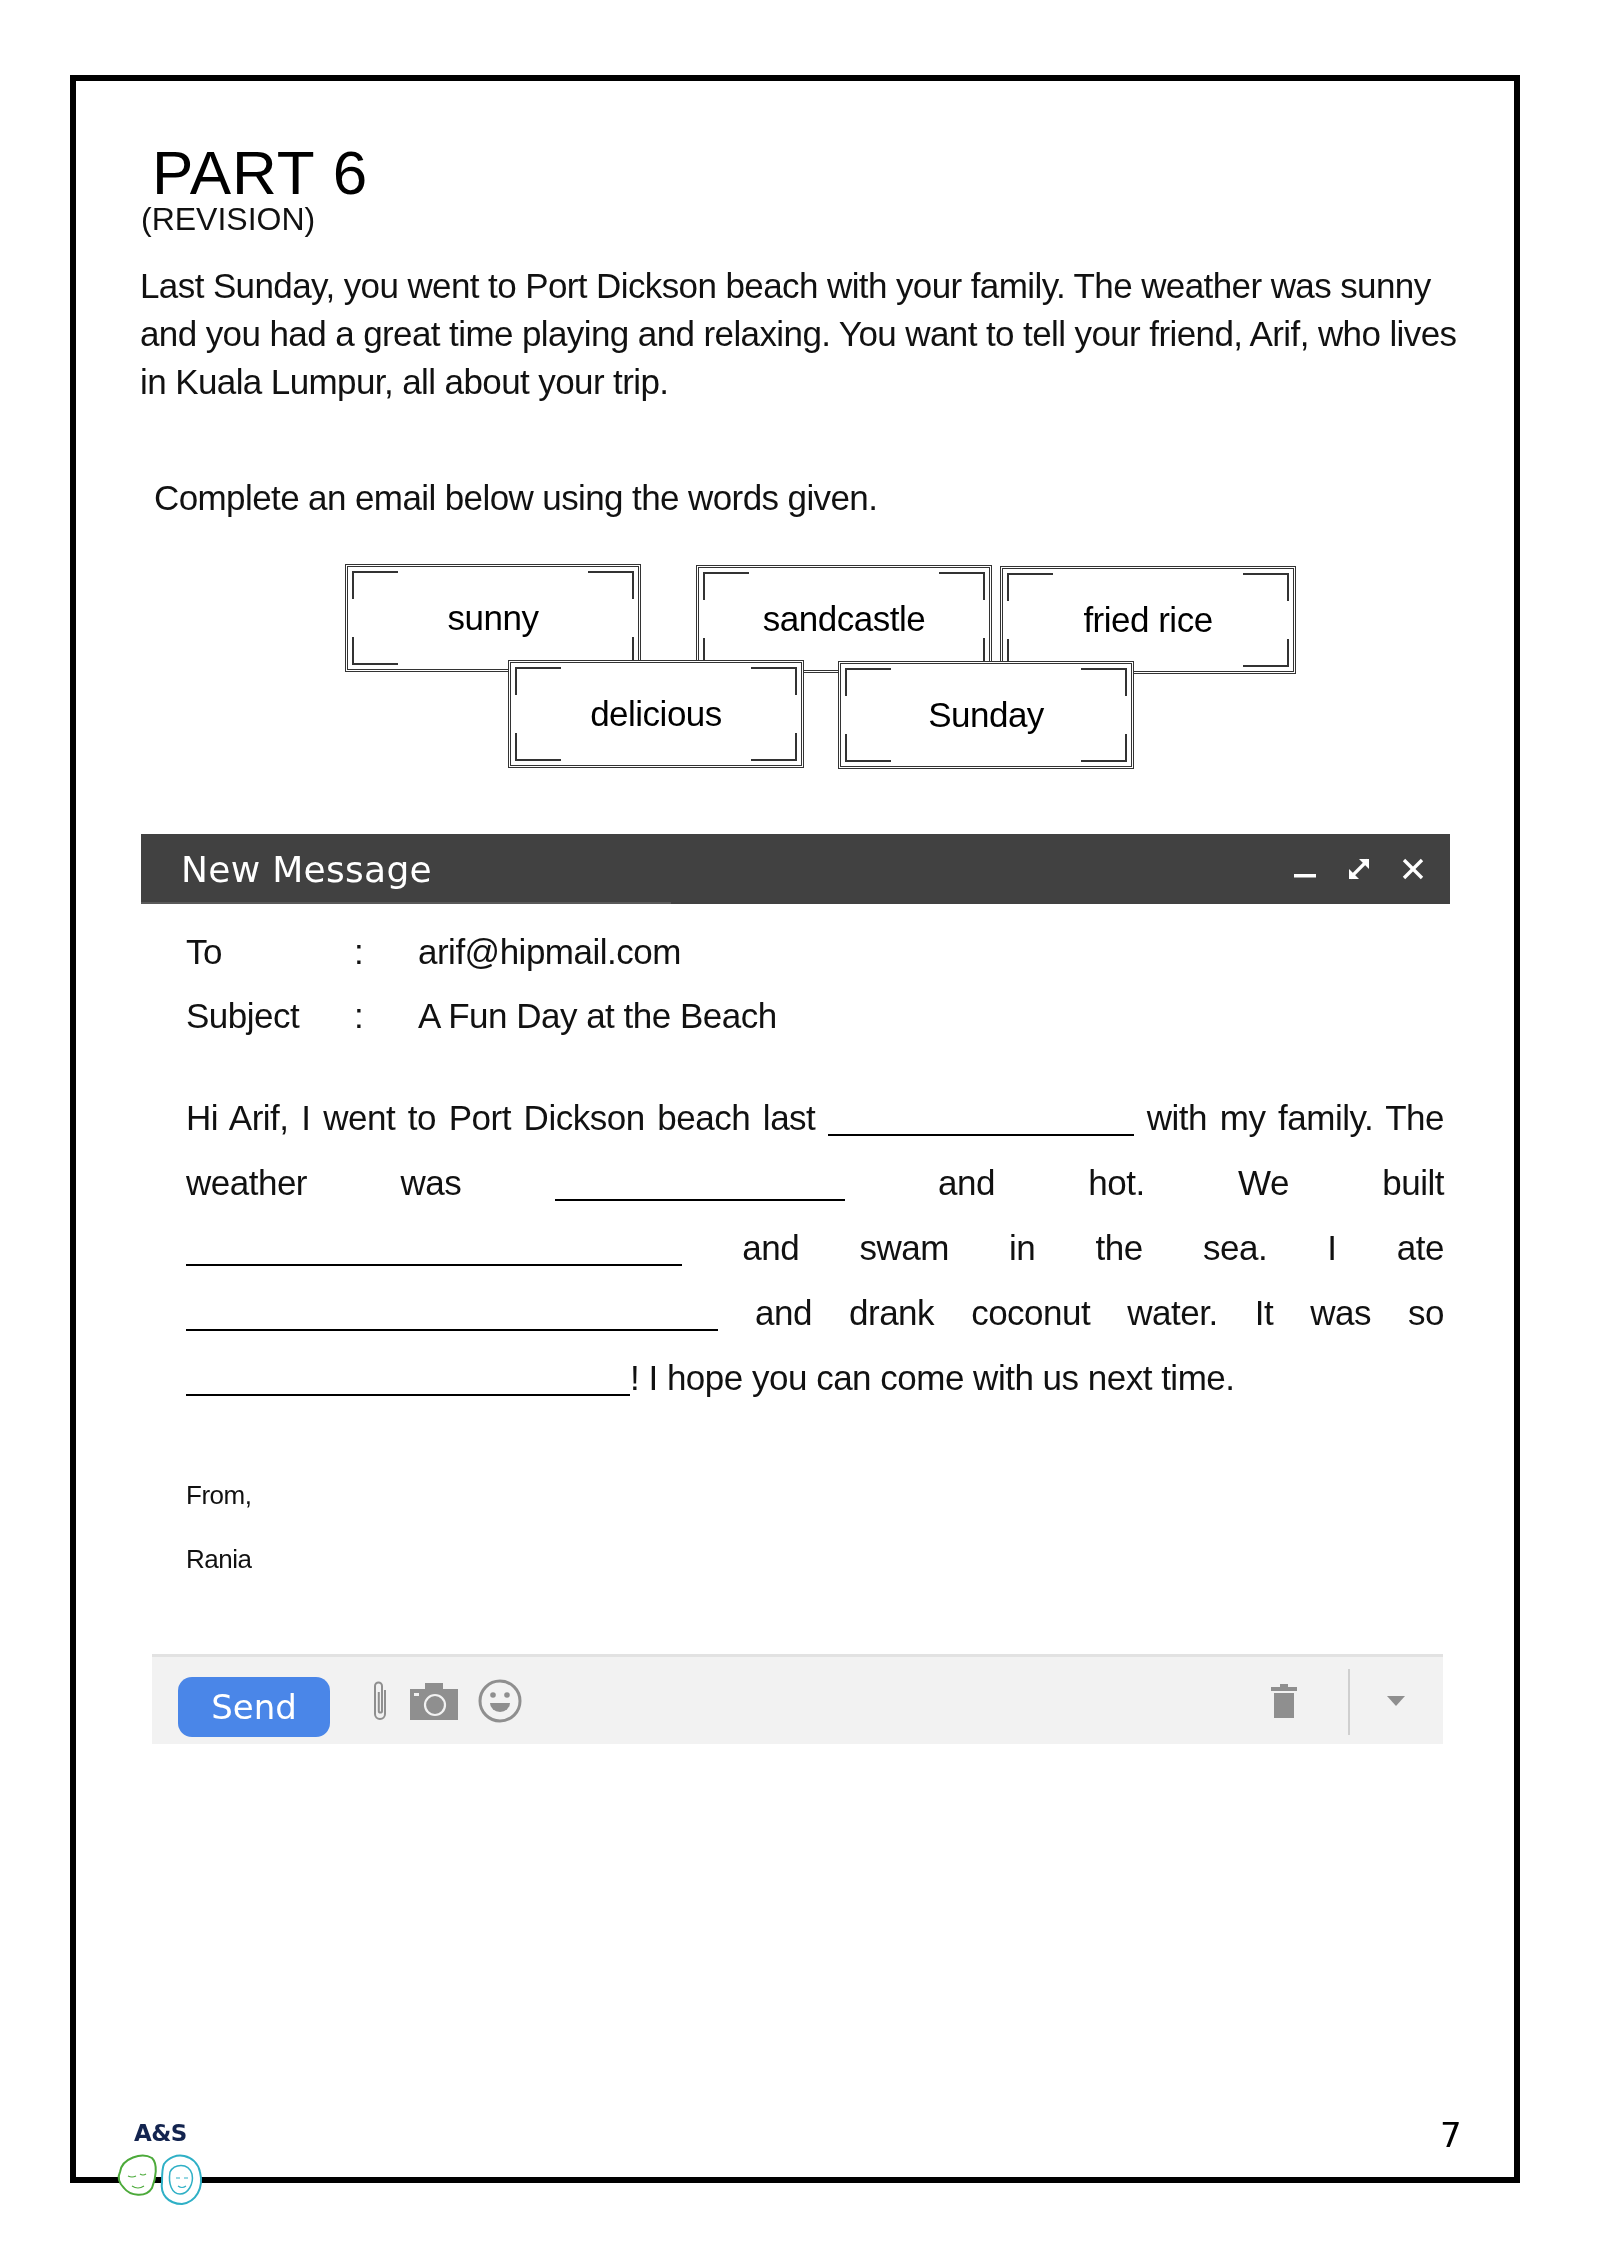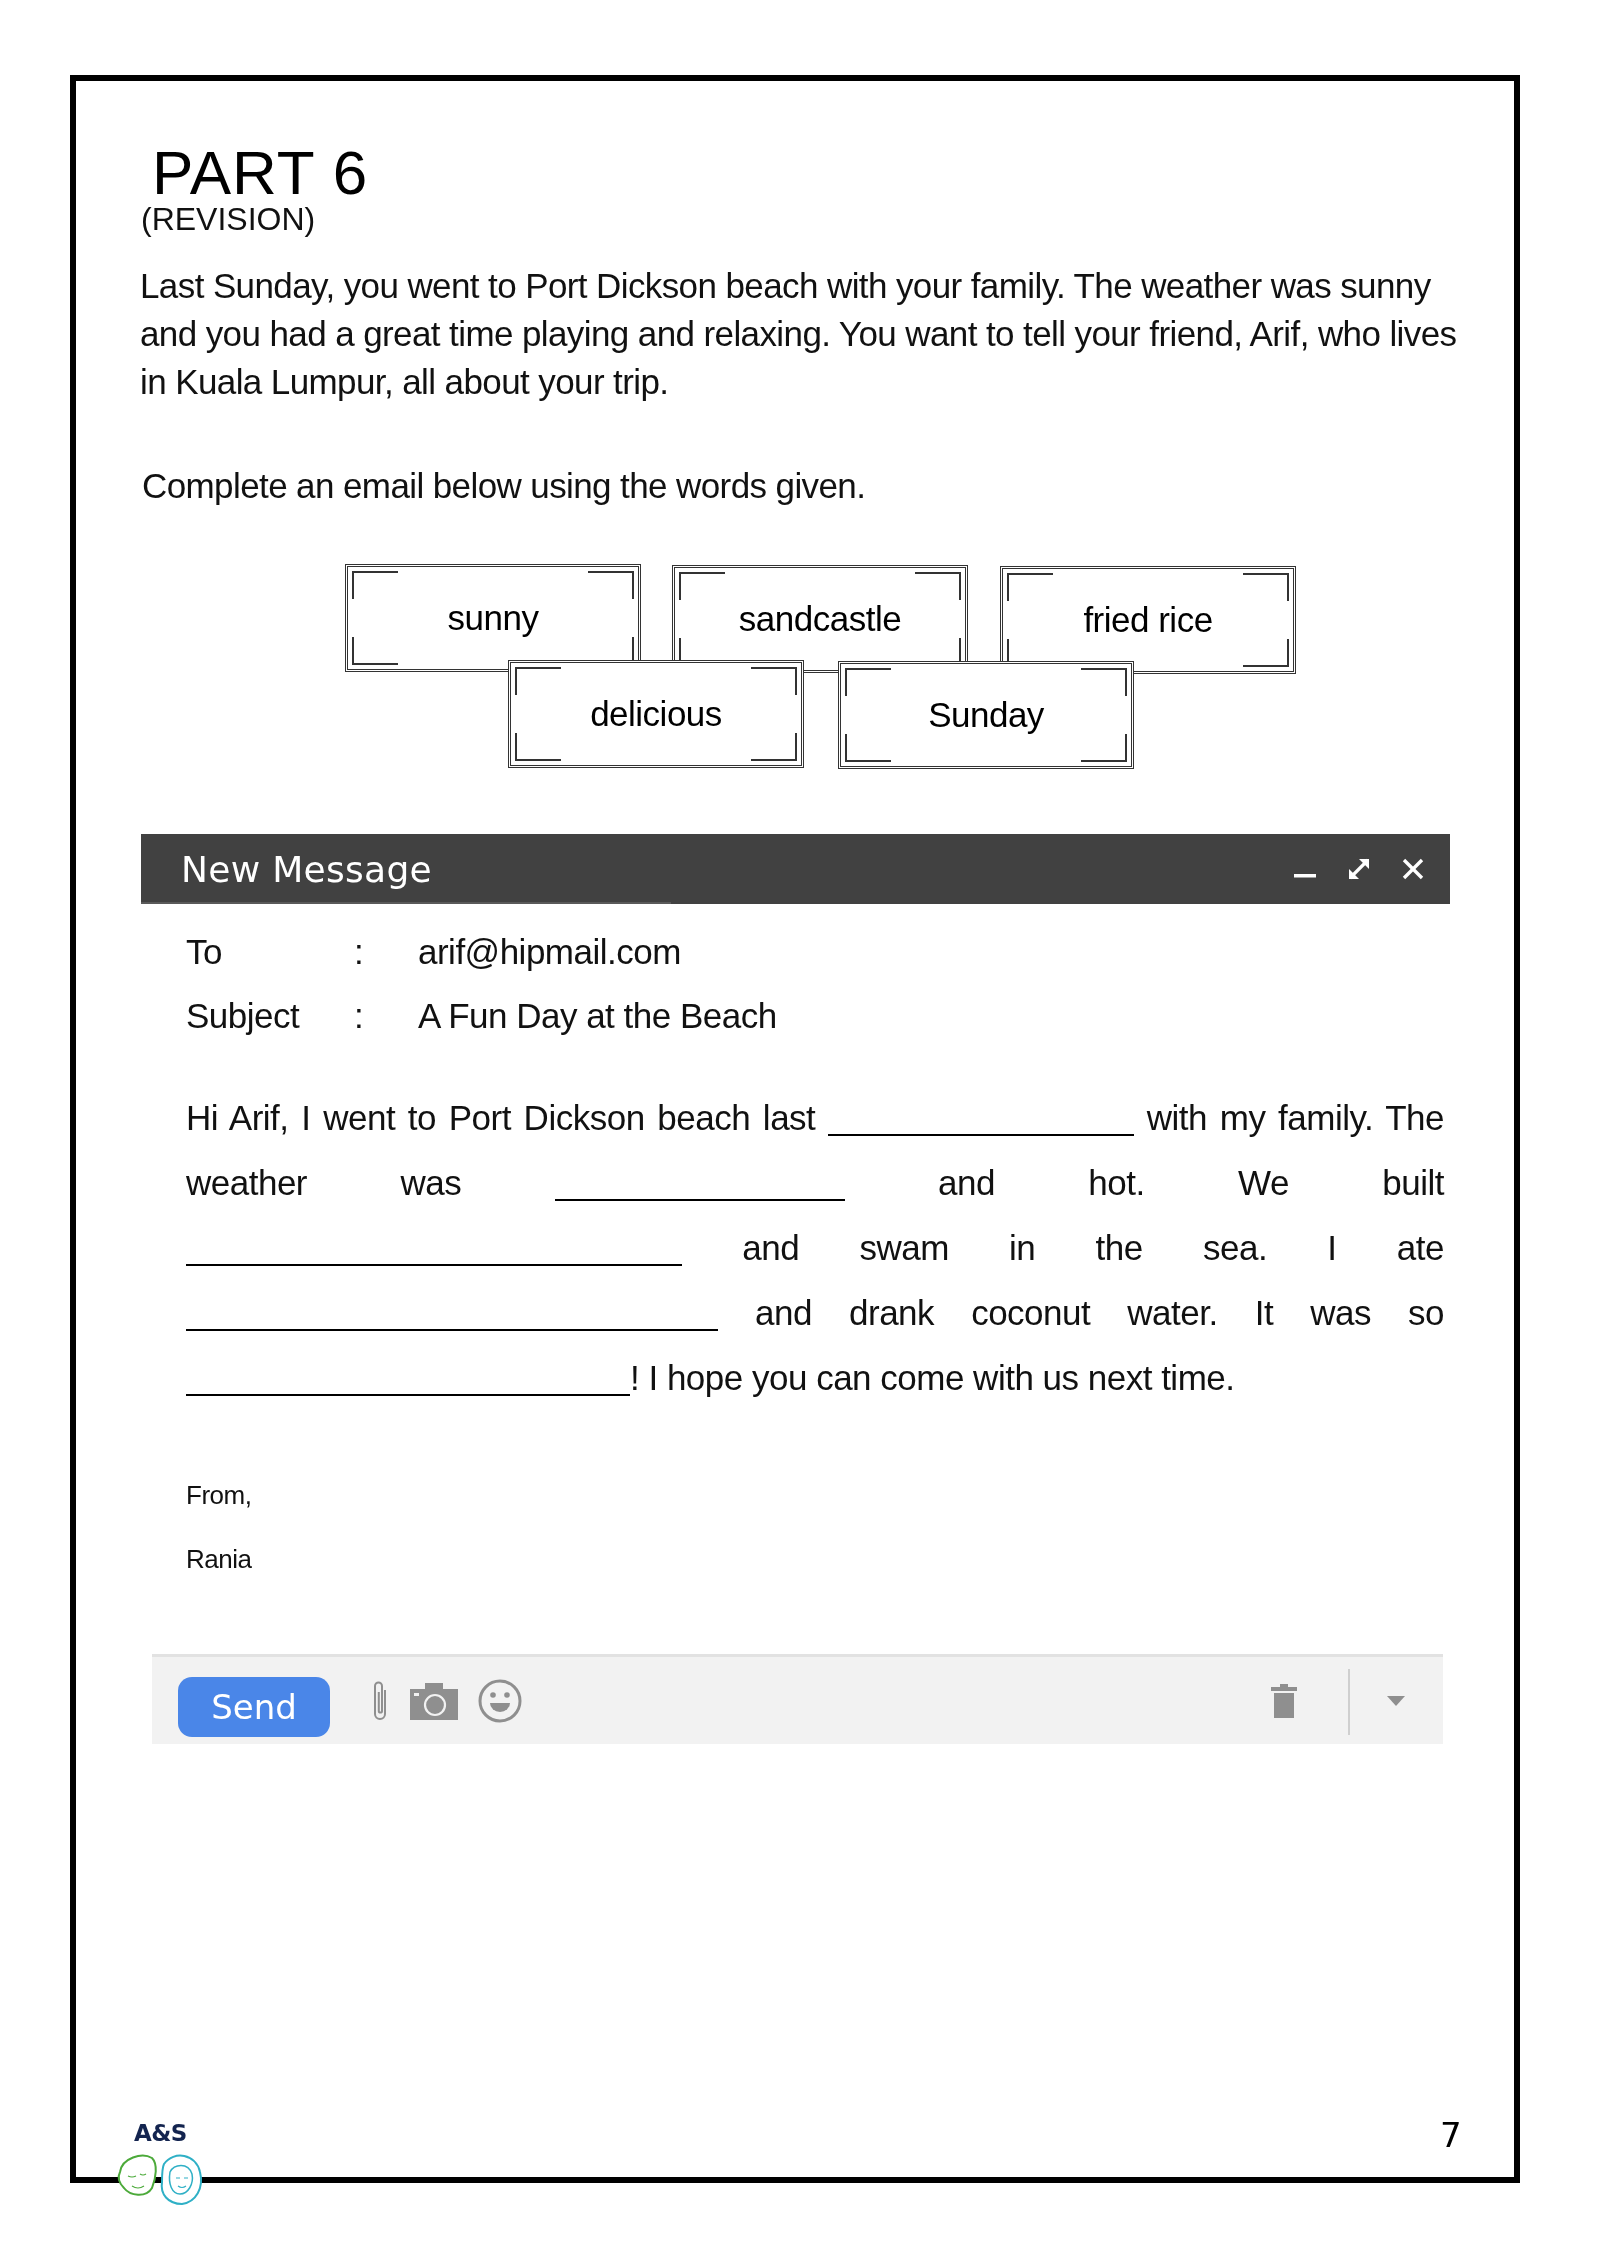--- a/index.html
+++ b/index.html
@@ -54,21 +54,21 @@
       letter-spacing: -0.6px;
       margin: 0;
     }
     .instruction {
       position: absolute;
       left: 140px;
       top: 460px;
       font-size: 35px;
       line-height: 48px;
       letter-spacing: -0.6px;
-      margin: 2px;
+      margin: 14px;
     }
     
     .word-box {
       position: absolute;
       width: 296px;
       height: 108px;
       box-sizing: border-box;
       border: 3px double #333;
       display: flex;
       align-items: center;
@@ -264,21 +264,21 @@
 <p class="instruction">Complete an email below using the words given.</p>
 
 <div>
   <div class="word-box" style="left:345px; top:564px;">
     <span class="corner c-tl"></span>
       <span class="corner c-tr"></span>
       <span class="corner c-bl"></span>
       <span class="corner c-br"></span>
     <span>sunny</span>
   </div>
-  <div class="word-box" style="left:672px; top:565px;">
+  <div class="word-box" style="left:696px; top:565px;">
     <span class="corner c-tl"></span>
       <span class="corner c-tr"></span>
       <span class="corner c-bl"></span>
       <span class="corner c-br"></span>
     <span>sandcastle</span>
   </div>
   <div class="word-box" style="left:1000px; top:566px;text-align:right;">
     <span class="corner c-tl"></span>
       <span class="corner c-tr"></span>
       <span class="corner c-bl"></span>

